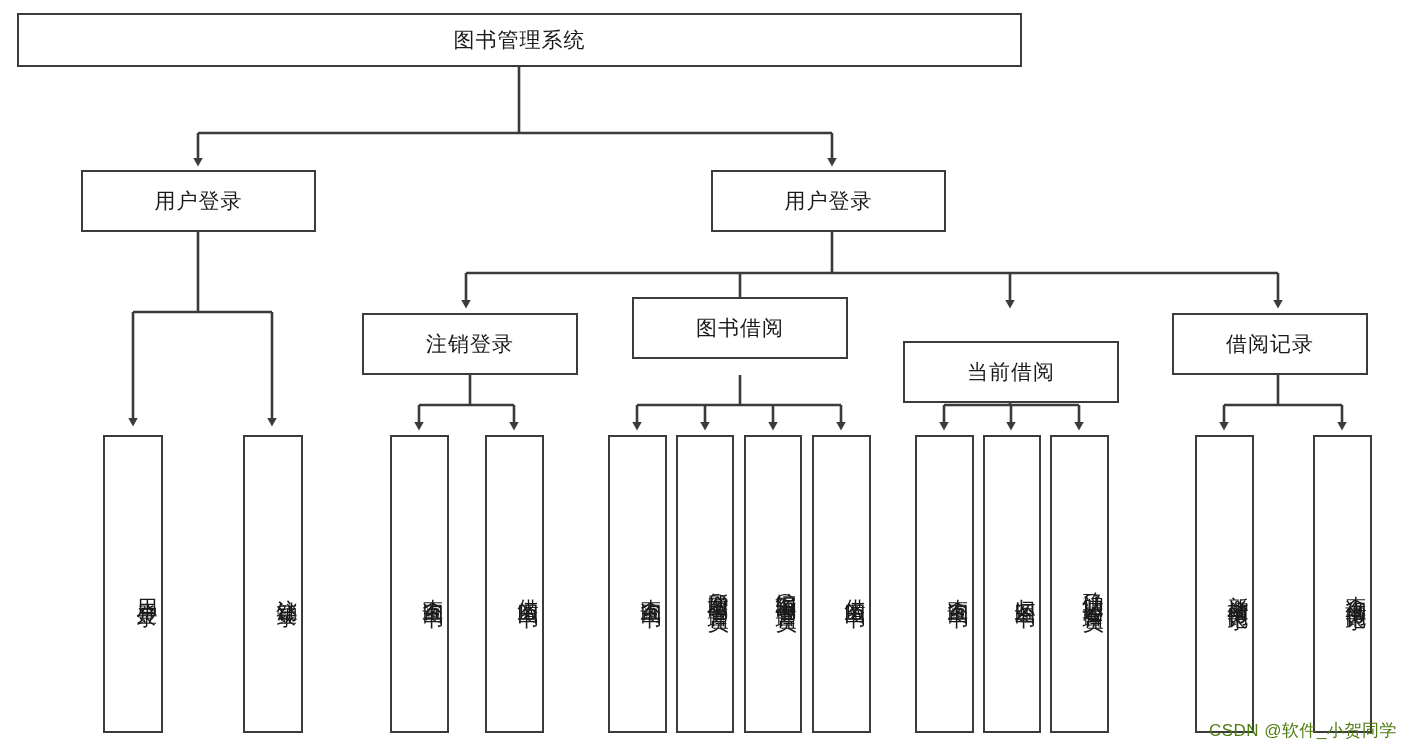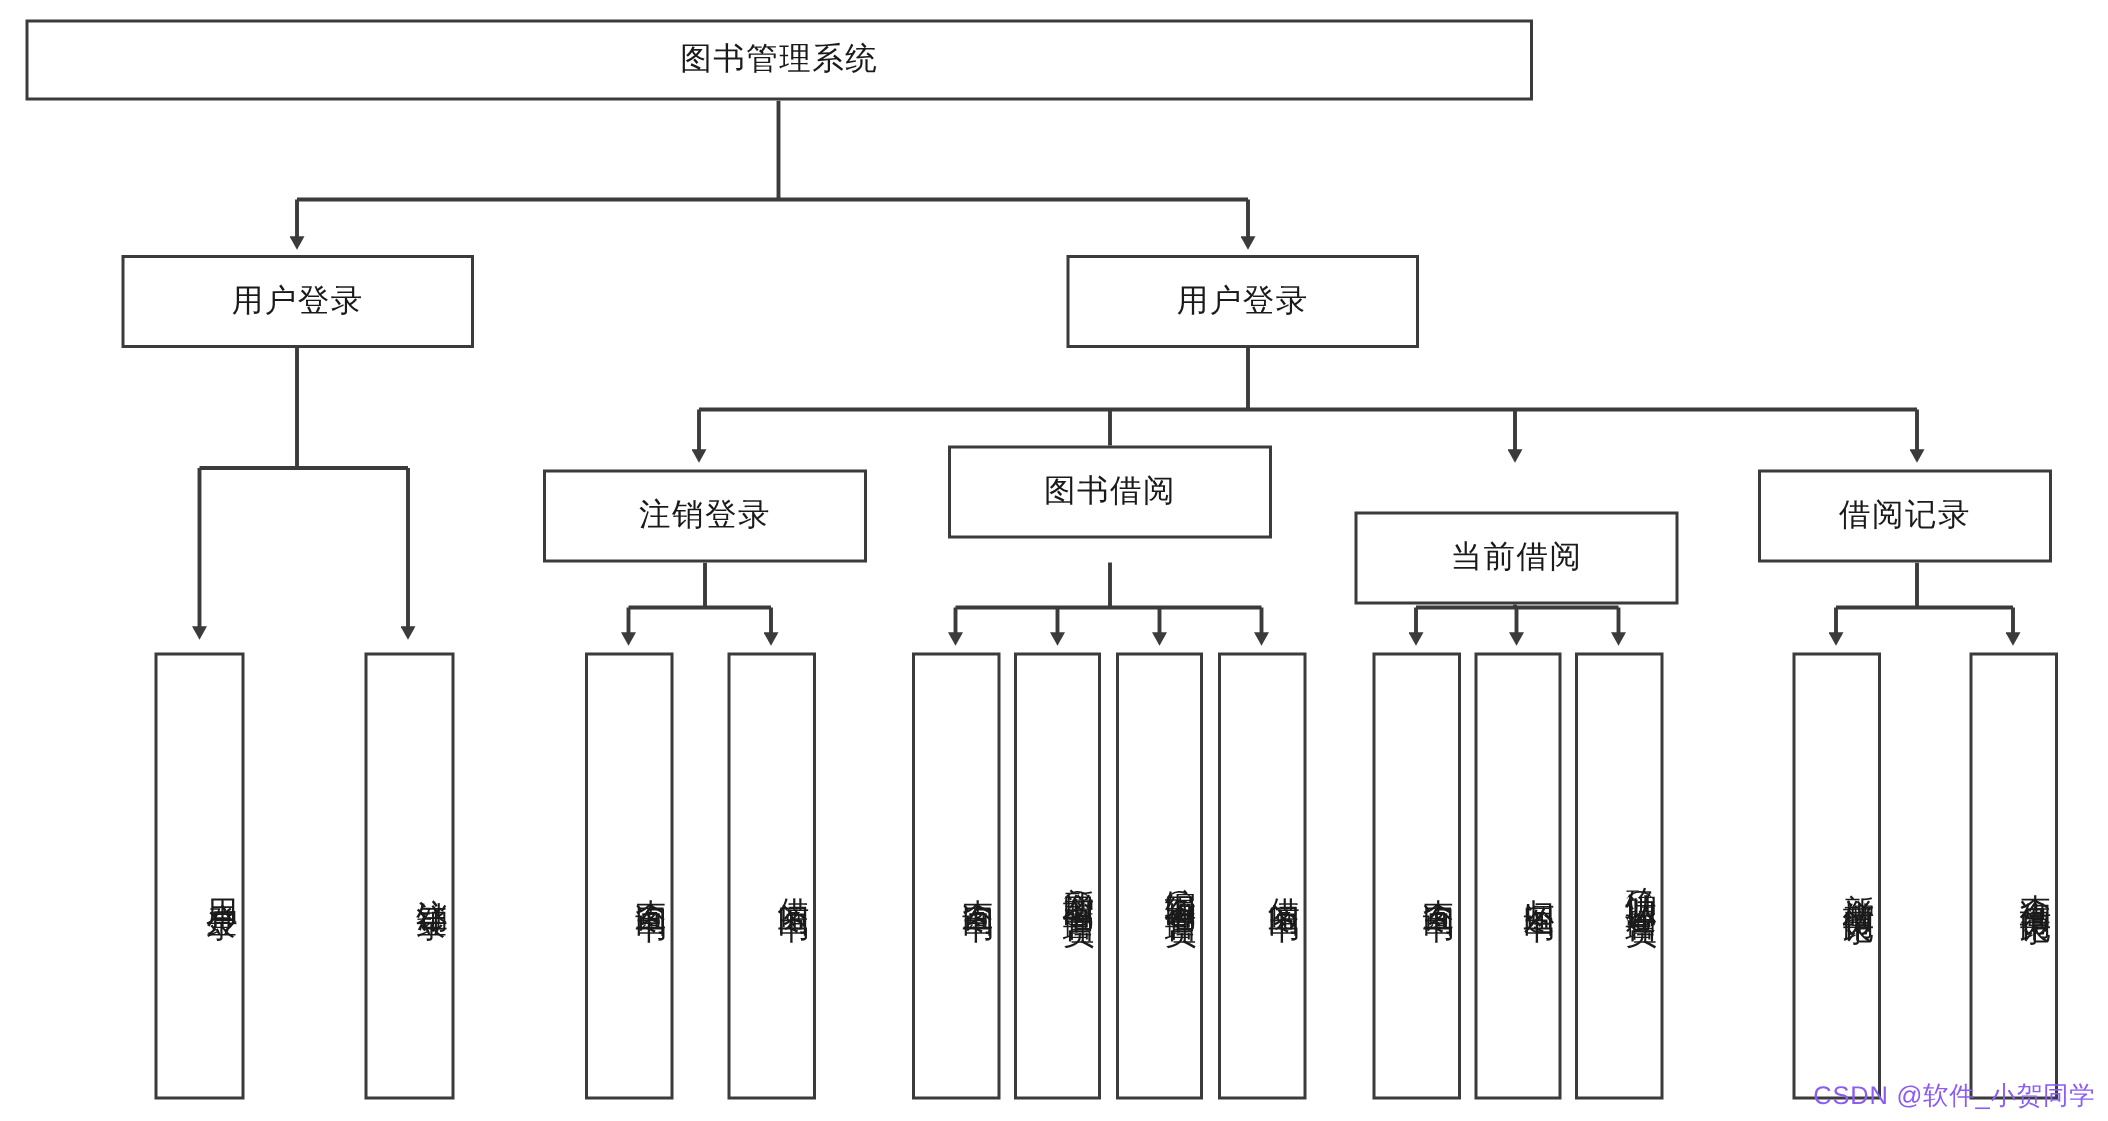--- a/index.html
+++ b/index.html
@@ -45,21 +45,21 @@
     top: 0;
     width: 1405px;
     height: 747px;
     pointer-events: none;
   }
   #watermark {
     position: absolute;
     right: 8px;
     bottom: 5px;
     font-size: 17px;
-    color: #8b5cf6;
+    color: #4d7c0f;
     letter-spacing: 0.5px;
     white-space: nowrap;
   }
 </style>
 </head>
 <body>
 
 <div id="canvas">
 
   <svg id="edges" viewBox="0 0 1405 747" xmlns="http://www.w3.org/2000/svg">

